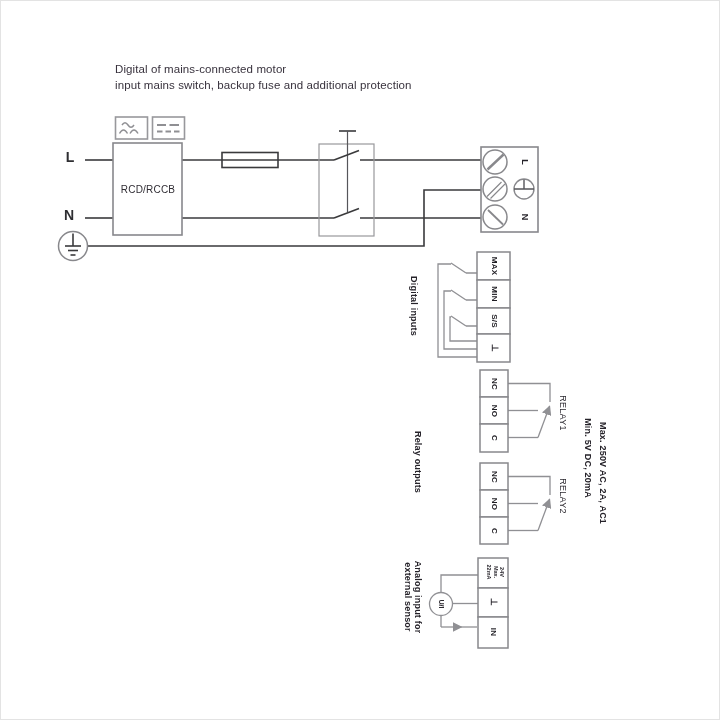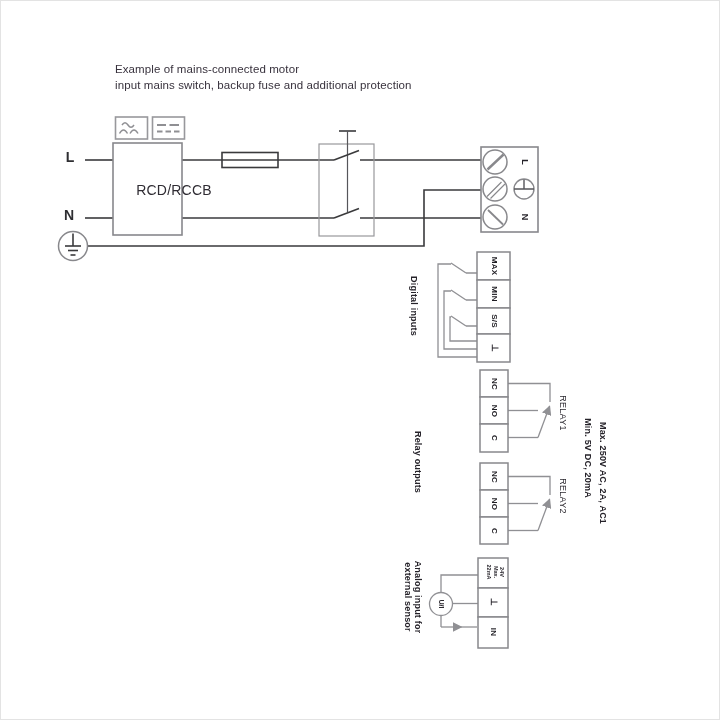--- a/index.html
+++ b/index.html
@@ -7,21 +7,21 @@
     position:relative;width:720px;height:720px;background:#fff;
     font-family:"Liberation Sans",sans-serif;overflow:hidden;
     box-shadow:inset 0 0 0 1px #e3e3e3;
   }
   svg{position:absolute;left:0;top:0;}
   .lbl{position:absolute;color:#29262c;white-space:nowrap;line-height:1;}
   .ctr{transform:translate(-50%,-50%);}
   .rot{transform:translate(-50%,-50%) rotate(90deg);}
   .title{font-size:11.5px;line-height:16px;color:#38323d;letter-spacing:.1px;}
   .f14b{font-size:14px;font-weight:bold;color:#2e2e32;}
-  .f10{font-size:14px;color:#2f2c33;letter-spacing:.2px;margin-left:26px;}
+  .f10{font-size:10px;color:#2f2c33;letter-spacing:.2px;}
   .f9b{font-size:9px;font-weight:bold;color:#26232a;letter-spacing:.2px;}
   .f9{font-size:9px;color:#2b282f;letter-spacing:.3px;}
   .f8b{font-size:8px;font-weight:bold;color:#1f1d23;letter-spacing:.2px;}
   .f7b{font-size:7px;font-weight:bold;color:#2b282f;}
   .f5b{font-size:5.5px;font-weight:bold;color:#2b282f;}
 </style>
 </head>
 <body>
 
 <div class="canvas">
@@ -154,21 +154,21 @@
     </g>
     <path d="M452.5 603.5 H478" stroke="#909094" stroke-width="1.3" fill="none"></path>
     <g fill="#fff" stroke="#88888c" stroke-width="1.5">
       <rect x="478" y="558" width="30" height="30"></rect>
       <rect x="478" y="588" width="30" height="29"></rect>
       <rect x="478" y="617" width="30" height="31"></rect>
     </g>
   </svg>
 
   <div class="lbl title" style="left:115px;top:61px;">
-    <div>Example of mains-connected motor</div>
+    <div>Digital of mains-connected motor</div>
     <div>input mains switch, backup fuse and additional protection</div>
   </div>
 
   <span class="lbl ctr f14b" style="left:70px;top:157px;">L</span>
   <span class="lbl ctr f14b" style="left:69px;top:215px;">N</span>
   <span class="lbl ctr f10" style="left:148px;top:190px;">RCD/RCCB</span>
 
   <span class="lbl rot f9b" style="left:524px;top:162px;">L</span>
   <span class="lbl rot f9b" style="left:524px;top:217px;">N</span>
 

